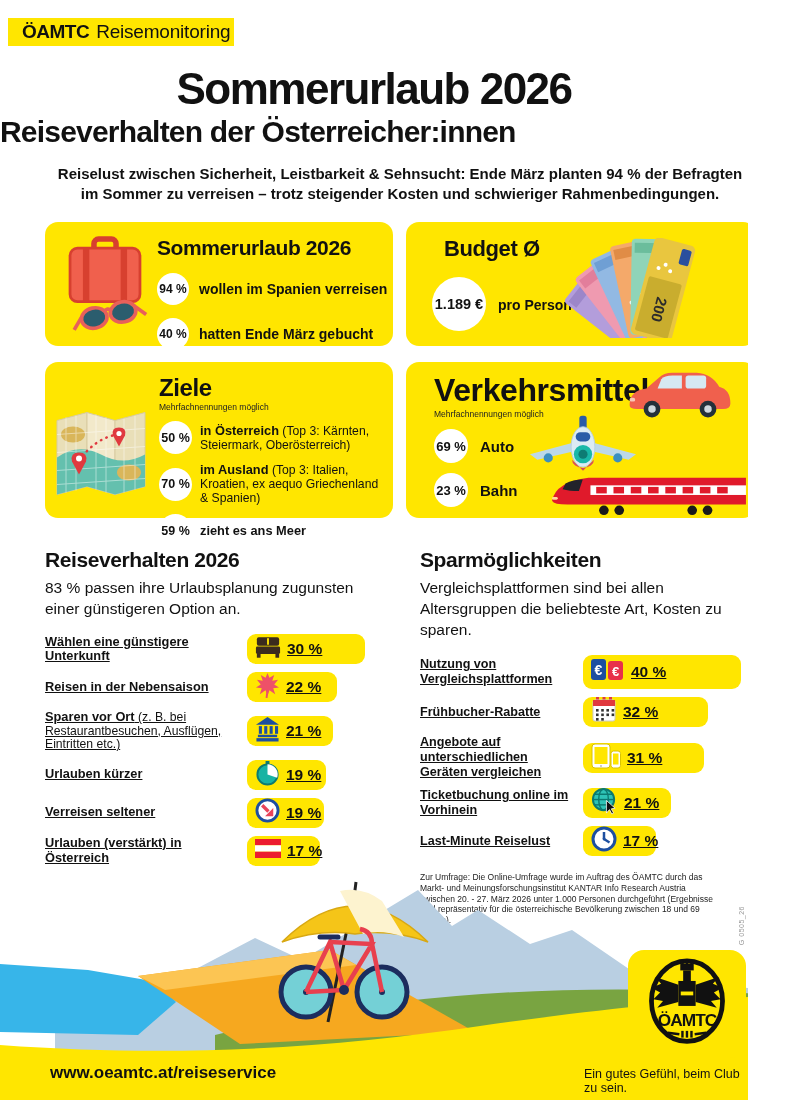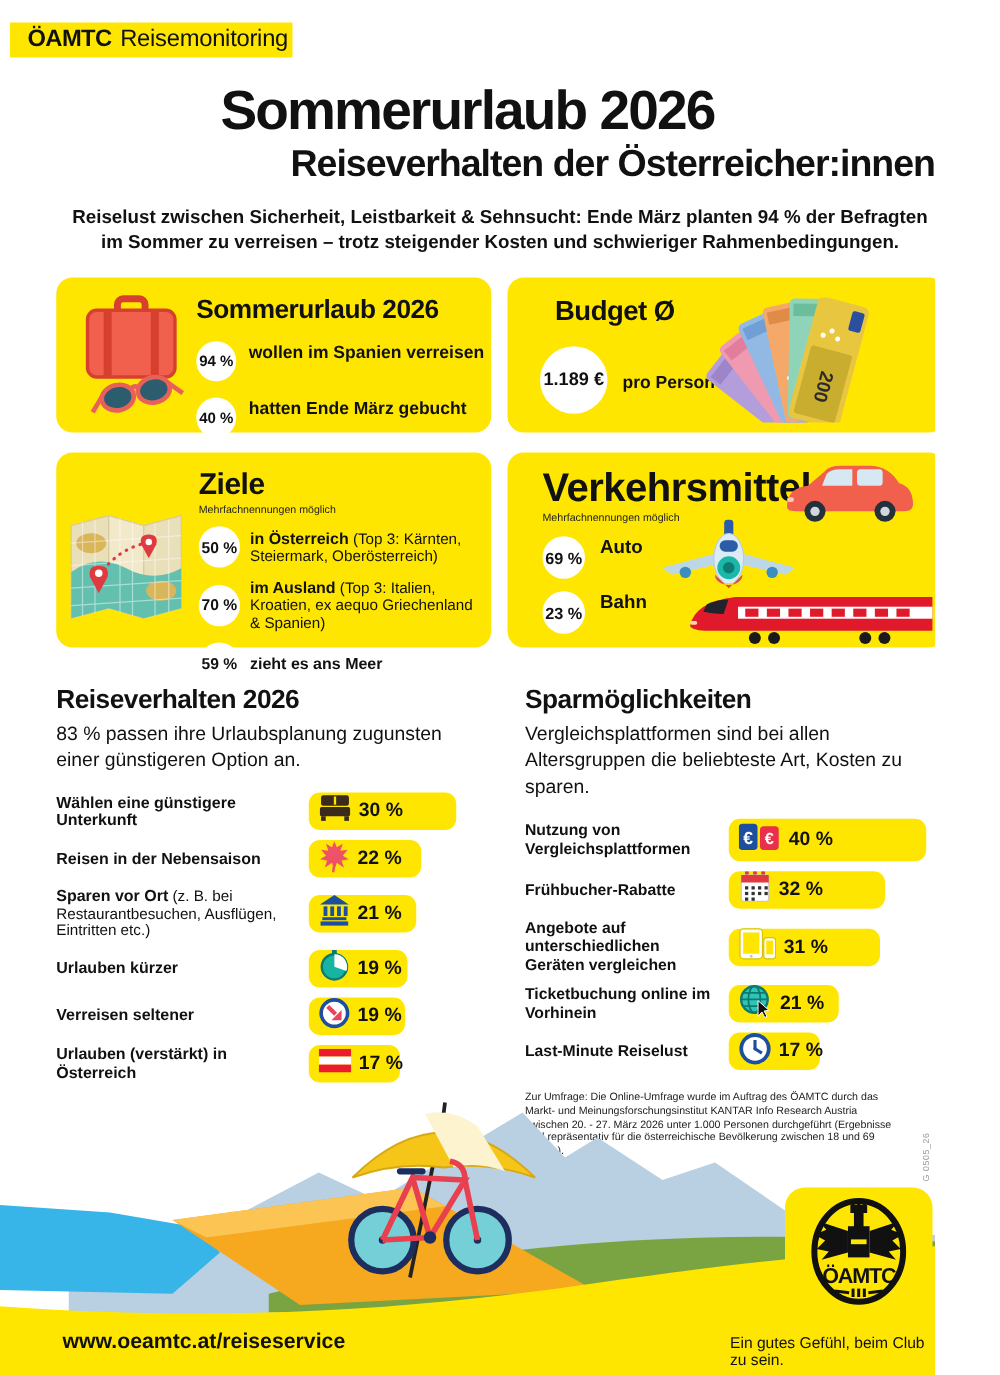--- a/index.html
+++ b/index.html
@@ -9,40 +9,40 @@
 
   
   .topbar{position:absolute;left:8px;top:18px;width:226px;height:28px;background:var(--yellow);
           display:flex;align-items:center;gap:7px;padding-left:14px;box-sizing:border-box;}
   .topbar .brand{font-weight:bold;font-size:19px;letter-spacing:-0.5px;}
   .topbar .prod{font-size:19px;letter-spacing:-0.2px;}
 
   
   .h-main{position:absolute;top:64px;left:0;width:100%;text-align:center;margin:0;
           font-size:44px;font-weight:bold;letter-spacing:-1.5px;}
-  .h-sub{position:absolute;top:115px;left:0;width:100%;text-align:right;margin:0;
+  .h-sub{position:absolute;top:115px;left:0;width:100%;text-align:left;margin:0;
          font-size:30px;font-weight:bold;letter-spacing:-0.8px;}
   .intro{position:absolute;top:164px;left:50px;width:700px;margin:0;text-align:center;
          font-weight:bold;font-size:15px;line-height:20px;}
 
   
   .box{position:absolute;background:var(--yellow);border-radius:13px;box-sizing:border-box;}
   .box1{left:45px;top:222px;width:348px;height:124px;}
   .box2{left:406px;top:222px;width:350px;height:124px;}
   .box3{left:45px;top:362px;width:348px;height:156px;}
   .box4{left:406px;top:362px;width:350px;height:156px;}
   .box-title{font-weight:bold;letter-spacing:-0.4px;}
   .circle{background:#fff;border-radius:50%;display:flex;align-items:center;justify-content:center;
           font-weight:bold;flex:none;}
   .note{font-size:8.5px;color:#222;}
 
   .box1 .art{position:absolute;left:14px;top:12px;}
   .box1 .content{position:absolute;left:112px;top:14px;}
   .box1 .box-title{font-size:21px;}
-  .stat{display:flex;gap:10px;}
+  .stat{display:flex;align-items:center;gap:10px;}
   .box1 .stat{margin-top:13px;}
   .box1 .circle{width:32px;height:32px;font-size:12px;}
   .box1 .stat-label{font-weight:bold;font-size:14px;}
 
   .box2 .box-title{position:absolute;left:38px;top:14px;font-size:22px;}
   .box2 .circle{position:absolute;left:26px;top:55px;width:54px;height:54px;font-size:14.5px;}
   .box2 .stat-label{position:absolute;left:92px;top:75px;font-weight:bold;font-size:14px;}
   .box2 .art{position:absolute;left:158px;top:16px;}
 
   .box3 .art{position:absolute;left:8px;top:38px;}
@@ -63,21 +63,21 @@
   .box4 .plane{position:absolute;left:122px;top:52px;}
   .box4 .train{position:absolute;left:138px;top:108px;}
 
   
   .list{position:absolute;top:548px;}
   .list-left{left:45px;width:356px;}
   .list-right{left:420px;width:340px;}
   .list h3{margin:0;font-size:21px;font-weight:bold;letter-spacing:-0.4px;}
   .list .list-intro{margin:5px 0 0 0;font-size:15.5px;line-height:21px;width:330px;}
   .rows{margin-top:15px;}
-  .lrow{display:flex;align-items:center;min-height:30px;margin-bottom:8px;}
+  .lrow{display:flex;align-items:center;min-height:30px;margin-bottom:8px;text-decoration:underline;}
   .list-left .lrow-label{width:202px;font-size:12.2px;line-height:13.5px;padding-right:6px;box-sizing:border-box;}
   .list-right .lrow-label{width:163px;font-size:12.6px;line-height:15px;padding-right:6px;box-sizing:border-box;font-weight:bold;}
   .lrow-label b{font-size:12.8px;}
   .hbar{height:30px;background:var(--yellow);border-radius:9px;display:flex;align-items:center;
         gap:6px;padding:0 4px 0 8px;box-sizing:border-box;flex:none;}
   .hbar .pct{font-weight:bold;font-size:15.5px;white-space:nowrap;}
   .hbar.tall{height:34px;}
   .footnote{margin-top:16px;width:302px;font-size:8.5px;line-height:10.8px;color:#222;}
 
   

